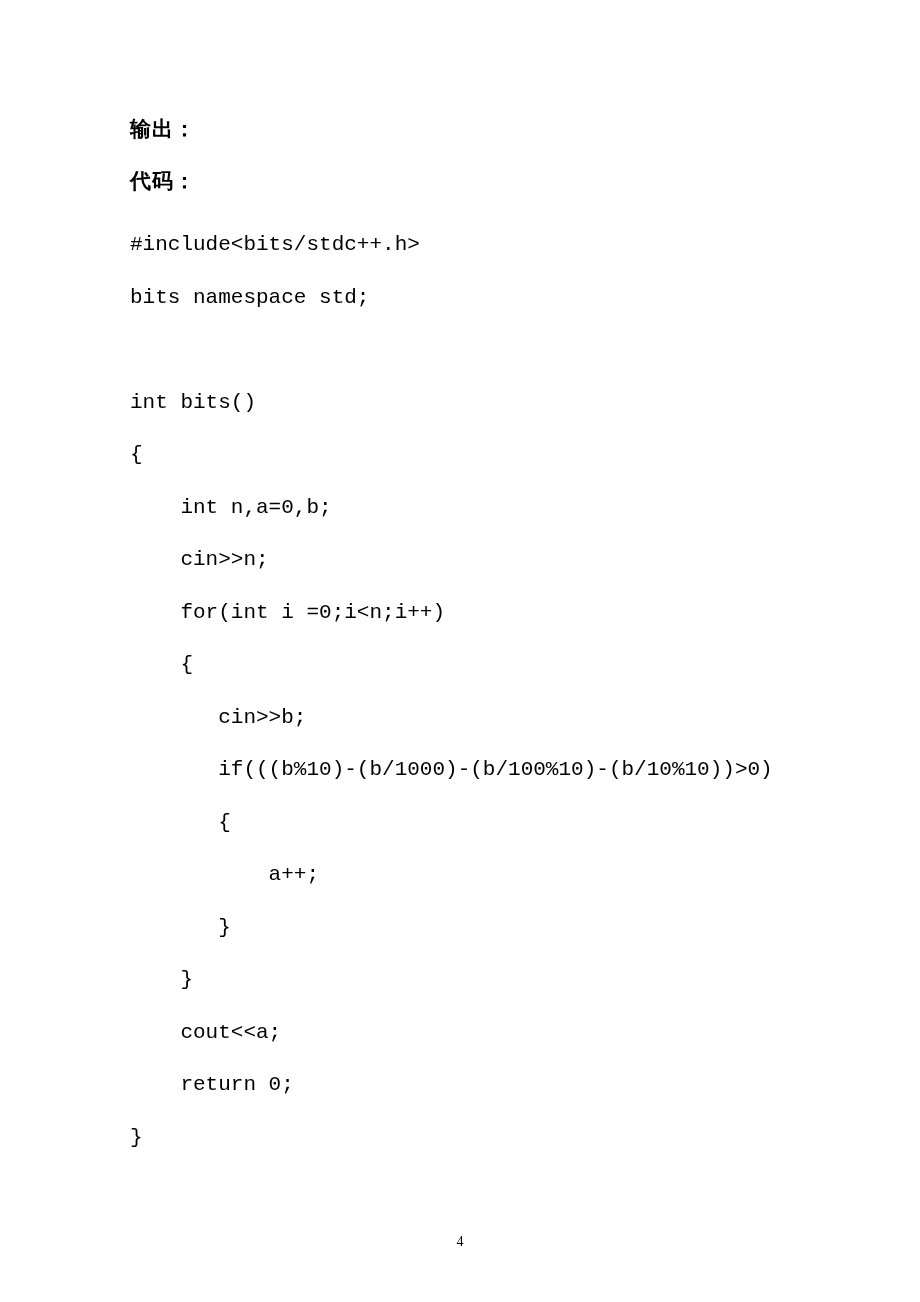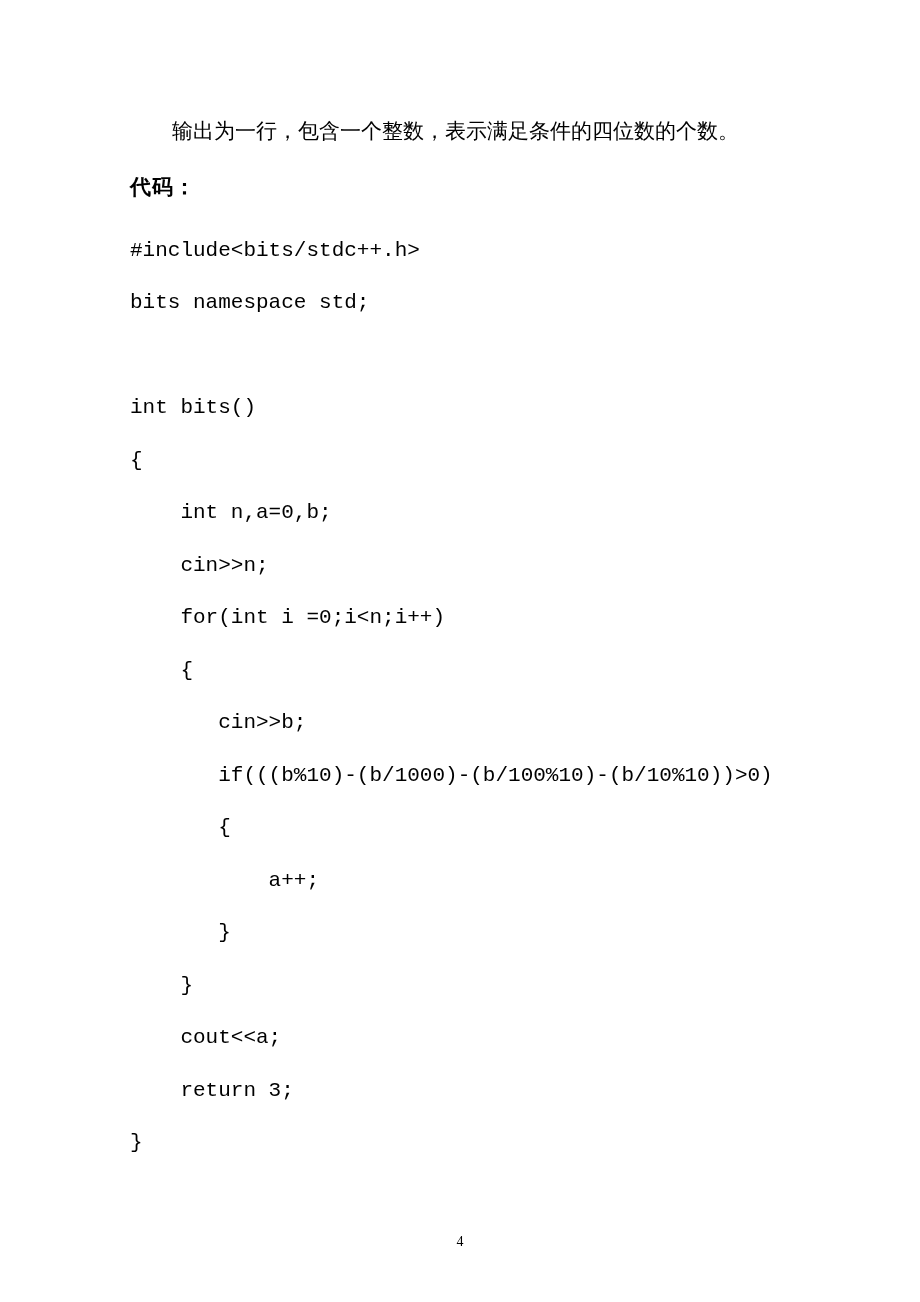--- a/index.html
+++ b/index.html
@@ -45,38 +45,38 @@
     text-align: center;
     font-size: 14px;
     font-family: "SimSun", serif;
   }
 </style>
 </head>
 <body>
 
 <div class="page">
 
+  <p class="heading">输出：</p>
 
-  <p class="body-text">输出为一行，包含一个整数，表示满足条件的四位数的个数。</p>
 
   <p class="heading">代码：</p>
 
   <div class="code"><span>#include&lt;bits/stdc++.h&gt;</span>
 <span>bits namespace std;</span>
 <span></span>
 <span>int bits()</span>
 <span>{</span>
 <span>    int n,a=0,b;</span>
 <span>    cin&gt;&gt;n;</span>
 <span>    for(int i =0;i&lt;n;i++)</span>
 <span>    {</span>
 <span>       cin&gt;&gt;b;</span>
 <span>       if(((b%10)-(b/1000)-(b/100%10)-(b/10%10))&gt;0)</span>
 <span>       {</span>
 <span>           a++;</span>
 <span>       }</span>
 <span>    }</span>
 <span>    cout&lt;&lt;a;</span>
-<span>    return 3;</span>
+<span>    return 0;</span>
 <span>}</span></div>
 
   <div class="page-number">4</div>
 </div>
 
 </body></html>

